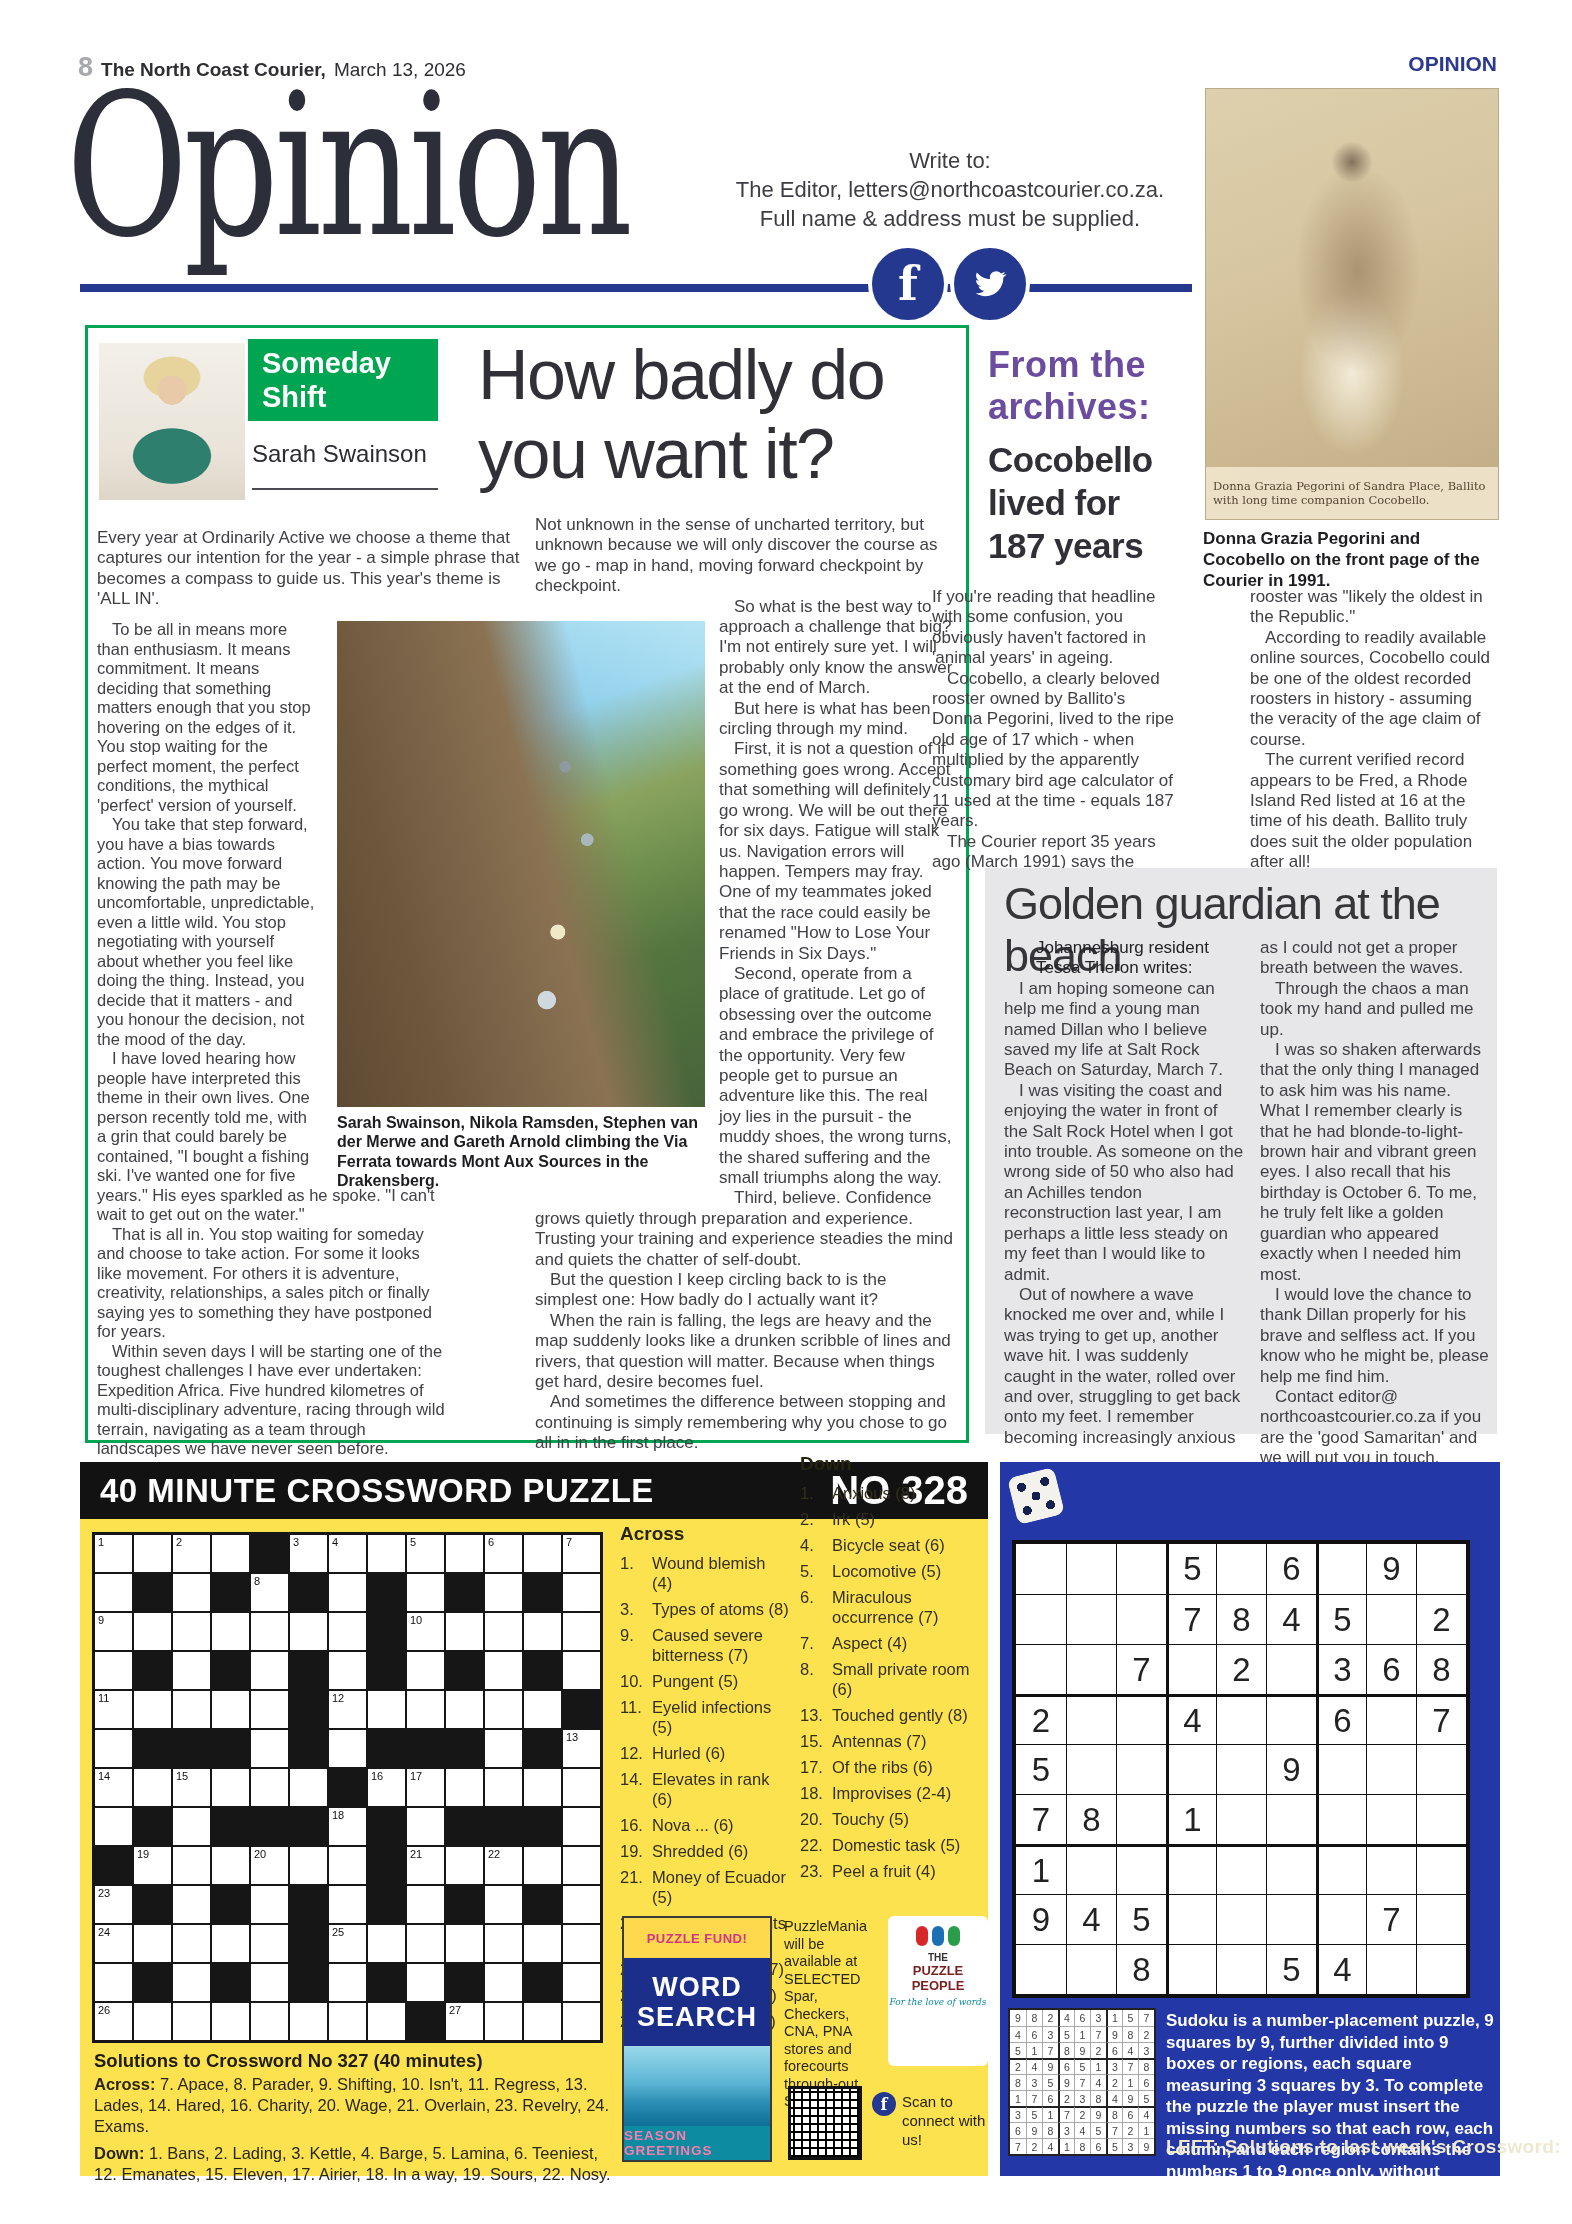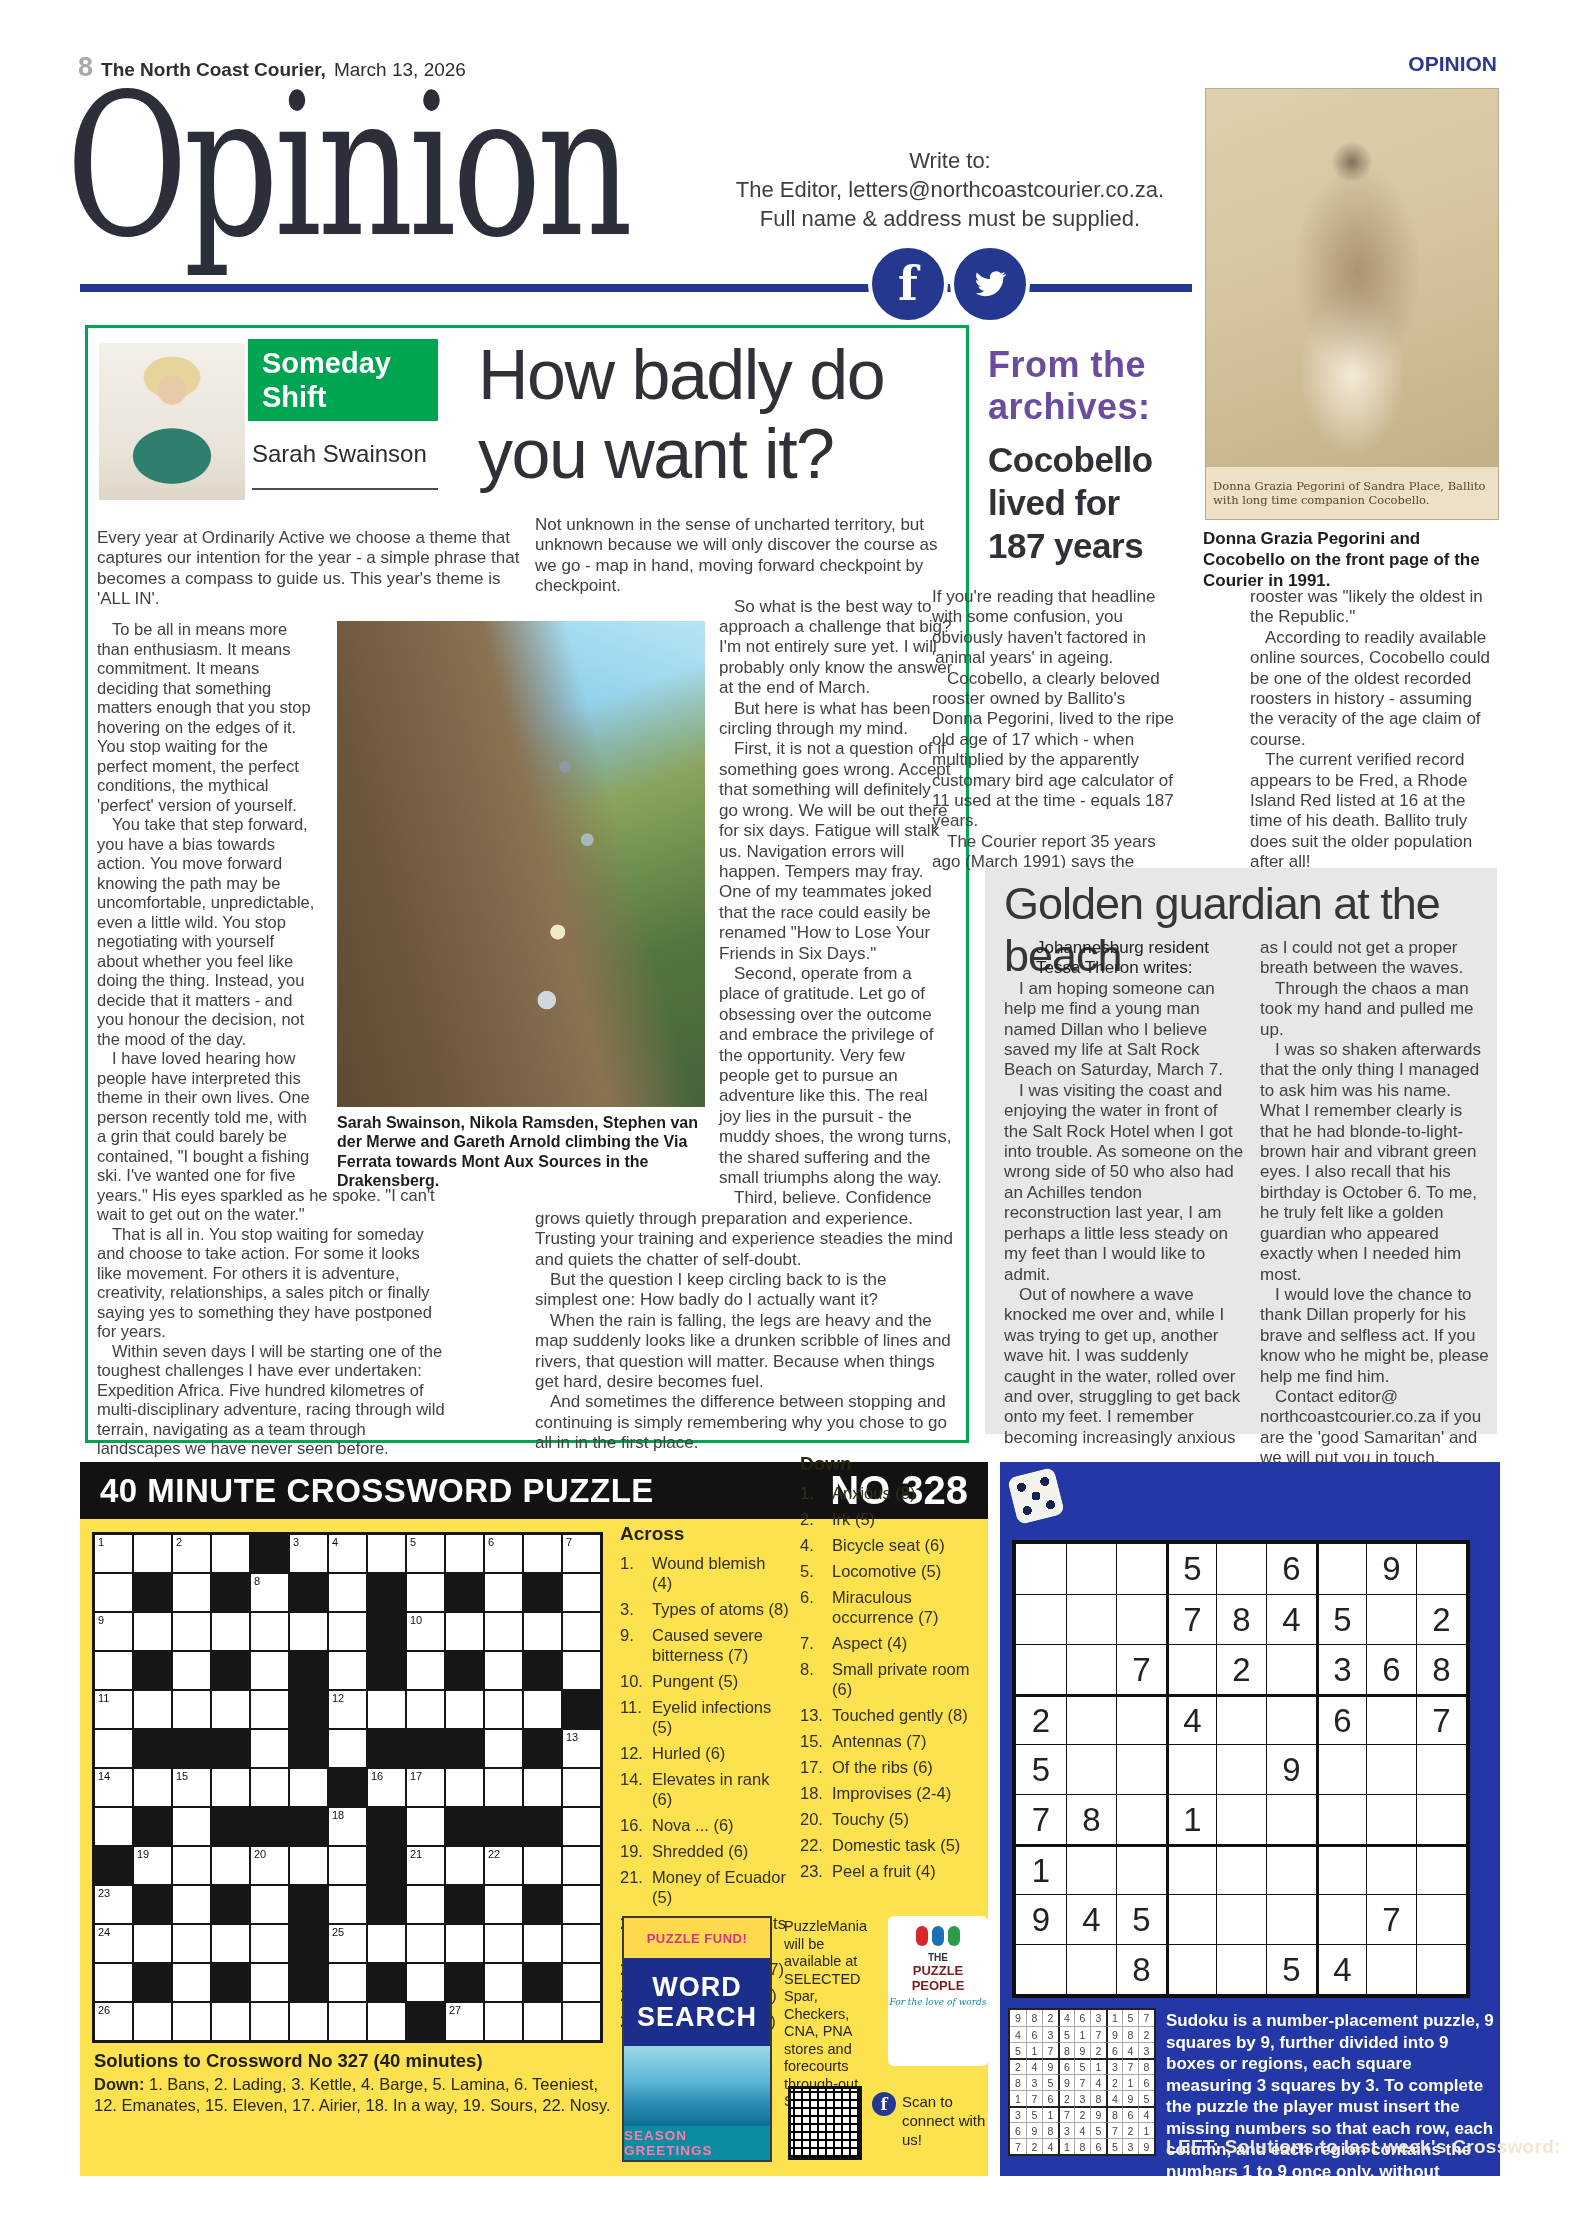--- a/index.html
+++ b/index.html
@@ -621,20 +621,24 @@
         </div>
         <div class="clue">
           <span class="cnum">23.</span>
           <span class="ctext">Peel a fruit (4)</span>
         </div>
       </div>
   </div>
 
   <div class="abs solutions">
     <div class="sol-title">Solutions to Crossword No 327 (40 minutes)</div>
+    <div class="sol-line">
+      <span class="sol-lbl">Across:</span>
+      <span>7. Apace, 8. Parader, 9. Shifting, 10. Isn't, 11. Regress, 13. Lades, 14. Hared, 16. Charity, 20. Wage, 21. Overlain, 23. Revelry, 24. Exams.</span>
+    </div>
     <div class="sol-line">
       <span class="sol-lbl">Down:</span>
       <span>1. Bans, 2. Lading, 3. Kettle, 4. Barge, 5. Lamina, 6. Teeniest, 12. Emanates, 15. Eleven, 17. Airier, 18. In a way, 19. Sours, 22. Nosy.</span>
     </div>
   </div>
 
   <div class="abs ws-ad">
     <div class="ws-brand">PUZZLE FUND!</div>
     <div class="ws-word">
       <span>WORD</span>

